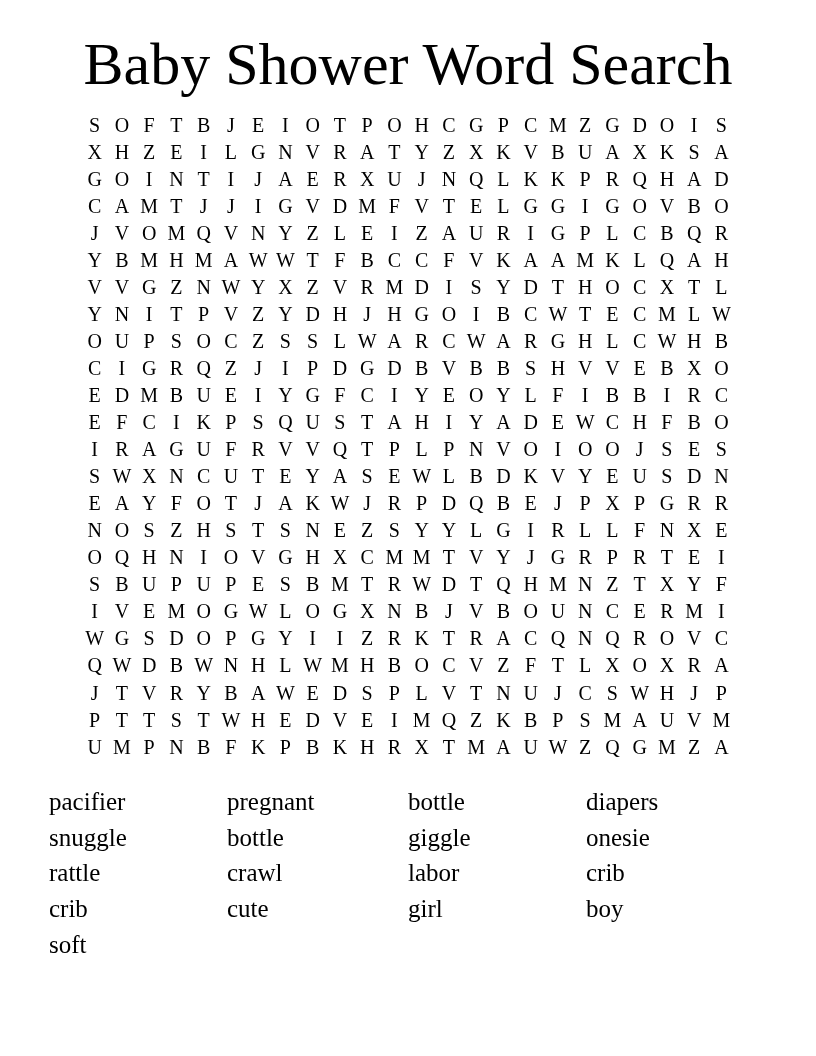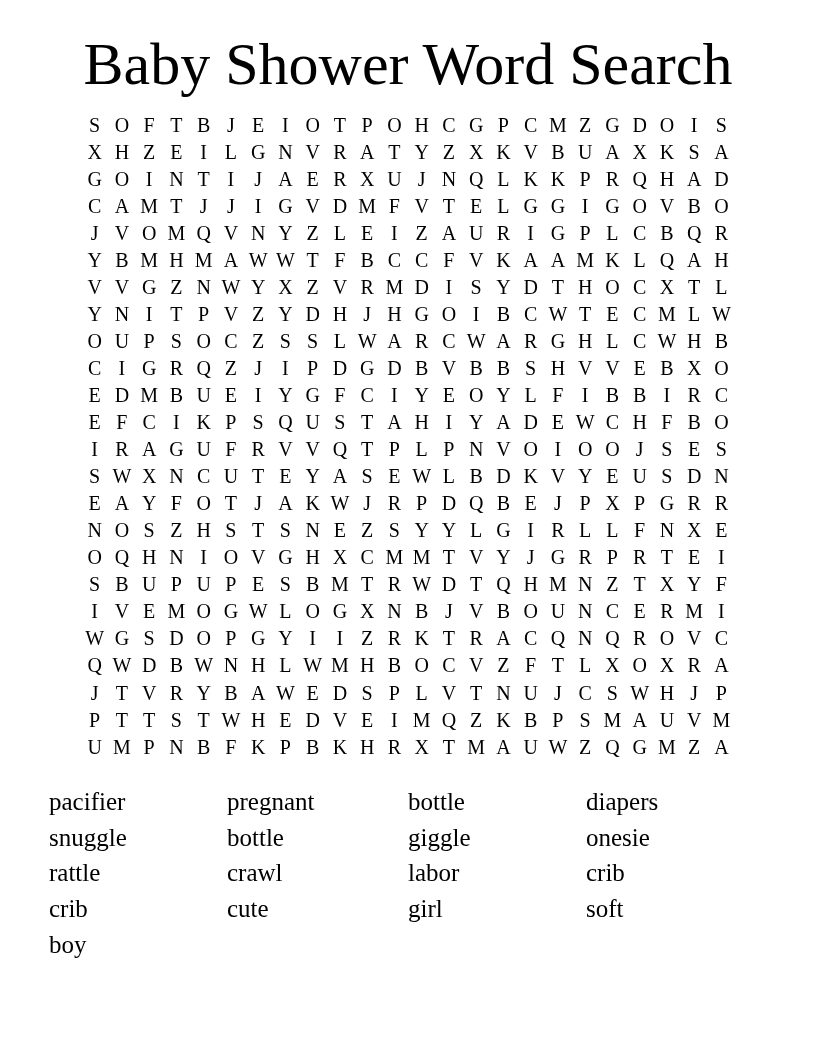--- a/index.html
+++ b/index.html
@@ -655,17 +655,17 @@
     <div class="word">bottle</div>
     <div class="word">giggle</div>
     <div class="word">onesie</div>
     <div class="word">rattle</div>
     <div class="word">crawl</div>
     <div class="word">labor</div>
     <div class="word">crib</div>
     <div class="word">crib</div>
     <div class="word">cute</div>
     <div class="word">girl</div>
+    <div class="word">boy</div>
     <div class="word">soft</div>
-    <div class="word">boy</div>
     <div class="word"></div>
     <div class="word"></div>
   </div>
 
 </body></html>

